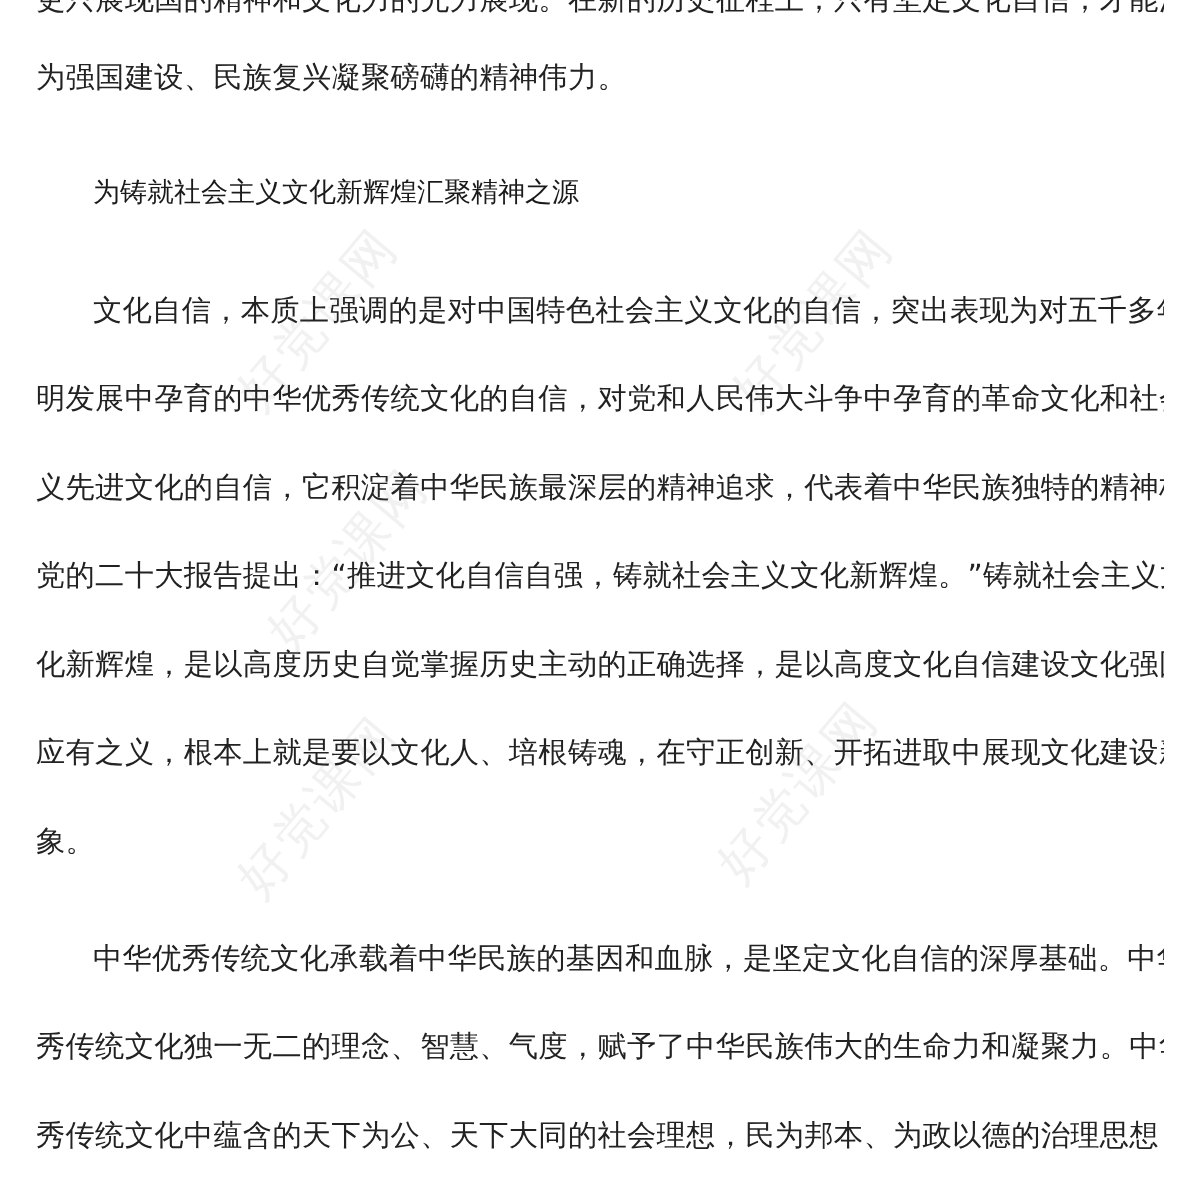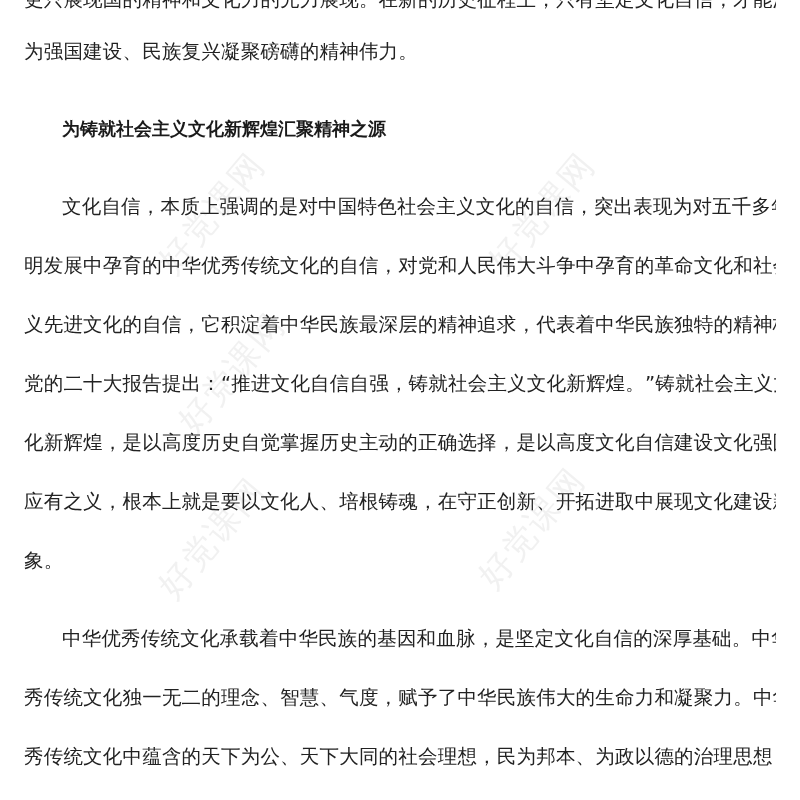--- a/index.html
+++ b/index.html
@@ -30,21 +30,21 @@
     line-height: 24px;
     white-space: nowrap;
     overflow: hidden;
     letter-spacing: 0.2px;
   }
   .line.indent { left: 62px; width: 714px; }
   .heading {
     position: absolute;
     left: 62px;
     font-size: 18px;
-    font-weight: bold;
+    font-weight: normal;
     line-height: 24px;
     white-space: nowrap;
     color: #1a1a1a;
   }
   .watermark {
     position: absolute;
     font-size: 34px;
     color: rgba(120,120,120,0.10);
     transform: rotate(-50deg);
     transform-origin: center center;

